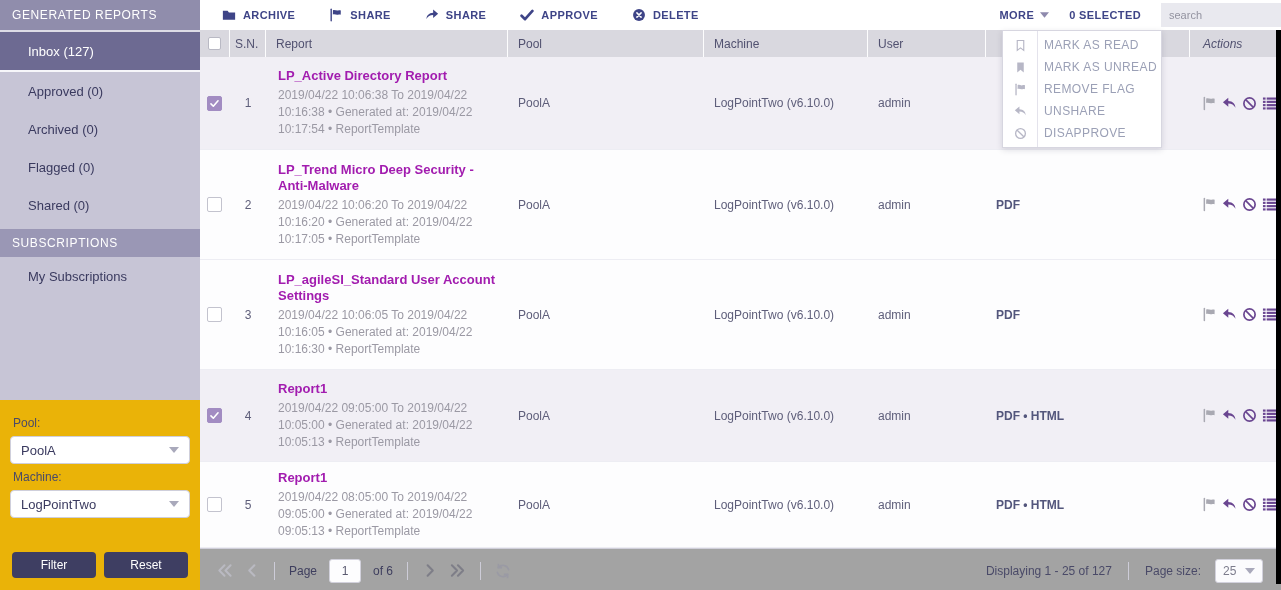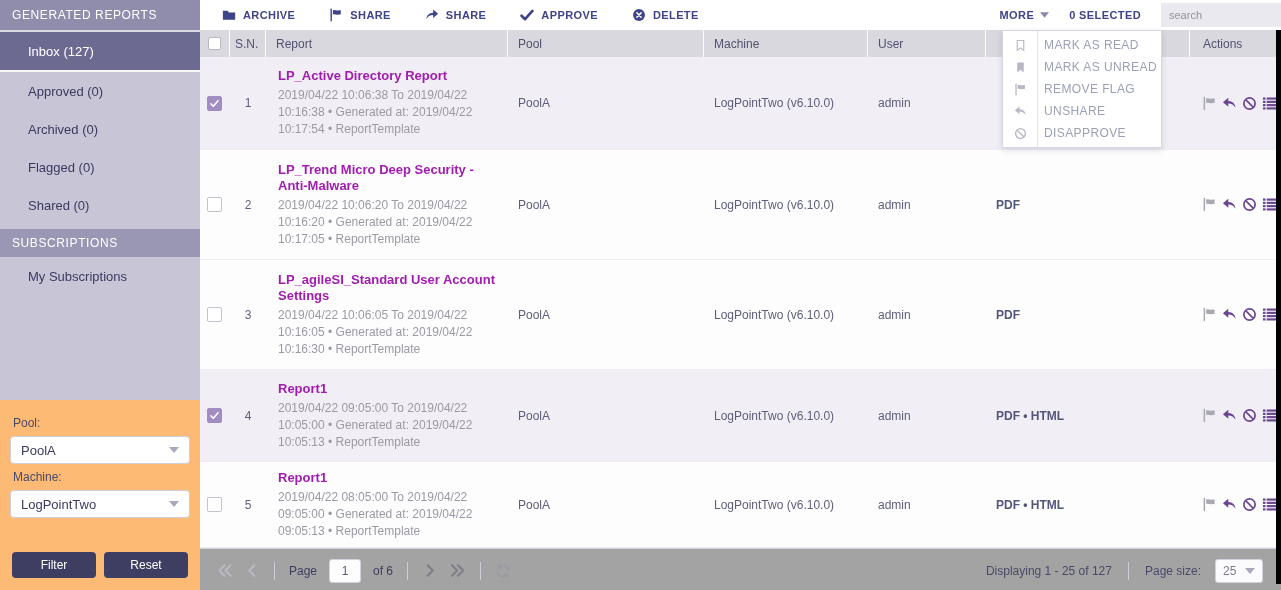--- a/index.html
+++ b/index.html
@@ -19,21 +19,21 @@
   .sb-header.subs { height:28px; margin-top:5px; background:#9a97b5; }
   .sb-item {
     height:38px; display:flex; align-items:center; padding-left:28px;
     font-size:13px; color:#3a3a5f; cursor:pointer;
   }
   .sb-item.selected {
     background:#6d6a92; color:#fff; border-top:2px solid #dddce6; border-bottom:2px solid #f7f7fa; height:42px;
   }
   .filter-panel {
     position:absolute; left:0; top:400px; width:200px; height:190px;
-    background:#fdba74; padding:10px 10px 0;
+    background:#eab308; padding:10px 10px 0;
   }
   .f-label { font-size:12px; color:#4a4a68; margin:6px 0 6px 3px; }
   .select-box {
     height:28px; background:#fff; border:1px solid #cfcfdb; border-radius:4px;
     display:flex; align-items:center; justify-content:space-between; padding:0 10px;
     font-size:13px; color:#3a3a5f; cursor:pointer;
   }
   .caret { width:0; height:0; border-left:5px solid transparent; border-right:5px solid transparent; border-top:6px solid #a9a9bb; }
   .btn-row { position:absolute; bottom:12px; left:12px; right:12px; display:flex; justify-content:space-between; }
   .sb-btn {
@@ -55,21 +55,21 @@
     width:120px; height:24px; background:#e9e9ef; border:none; outline:none;
     font-size:11px; font-family:inherit; padding:0 8px; color:#55556a;
   }
   #search-input::placeholder { color:#9393a0; }
 
   
   #thead { position:absolute; top:30px; left:0; width:1076px; height:27px; display:flex; background:#d9d8df; }
   .th { display:flex; align-items:center; padding-left:10px; font-size:12px; color:#515170; border-right:1px solid #fdfdfe; }
   .th:last-child { border-right:none; }
   .w-check{width:30px; padding-left:8px;} .w-sn{width:36px; padding-left:5px;} .w-report{width:242px;}
-  .w-pool{width:196px;} .w-machine{width:164px;} .w-user{width:118px;} .w-formats{width:204px;} .w-actions{width:86px; padding-left:13px;}
+  .w-pool{width:196px;} .w-machine{width:164px;} .w-user{width:118px;} .w-formats{width:204px;} .w-actions{width:86px; padding-left:13px;font-style:italic;}
   .hcb { width:13px; height:13px; background:#fff; border:1px solid #b9b9c4; border-radius:2px; cursor:pointer; }
 
   
   #rows { position:absolute; top:57px; left:0; width:1076px; }
   .trow { display:flex; background:#fdfdfe; border-bottom:1px solid #ededf3; cursor:pointer; }
   .trow.sel { background:#f1eff5; }
   .trow:nth-child(1){height:93px;} .trow:nth-child(2){height:110px;} .trow:nth-child(3){height:110px;}
   .trow:nth-child(4){height:92px;} .trow:nth-child(5){height:86px;}
   .td { display:flex; align-items:center; padding-left:10px; font-size:12px; color:#5e5e7a; }
   .c-check { width:30px; padding-left:7px; }

